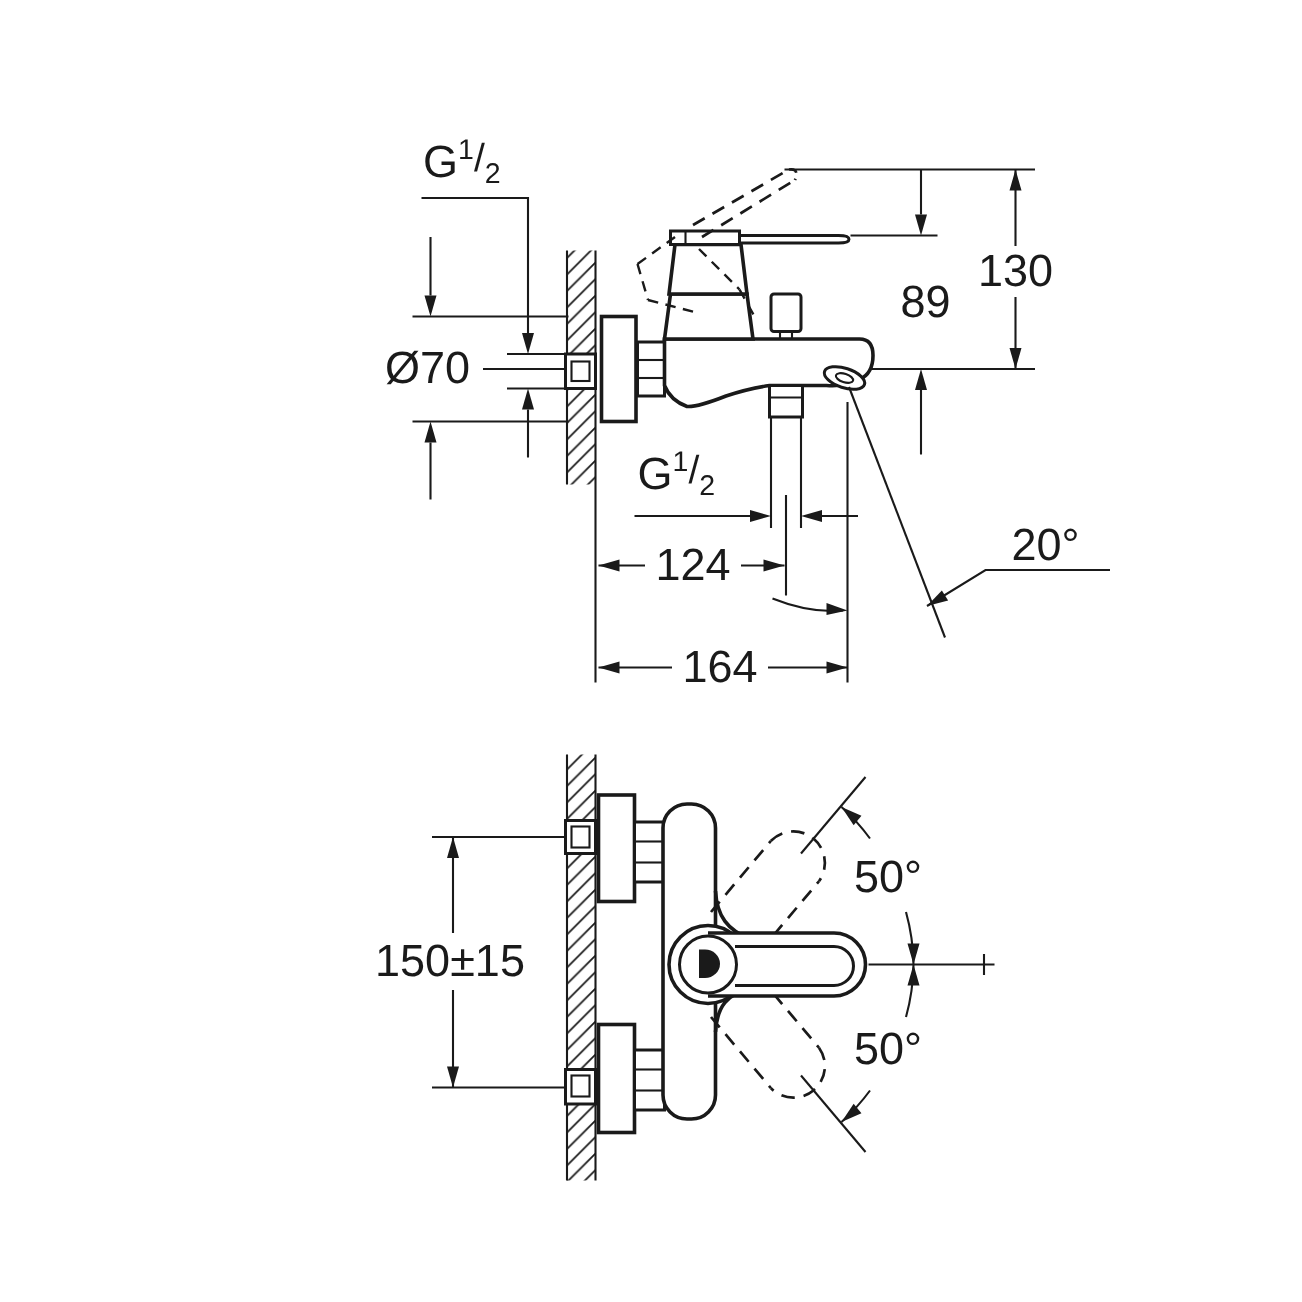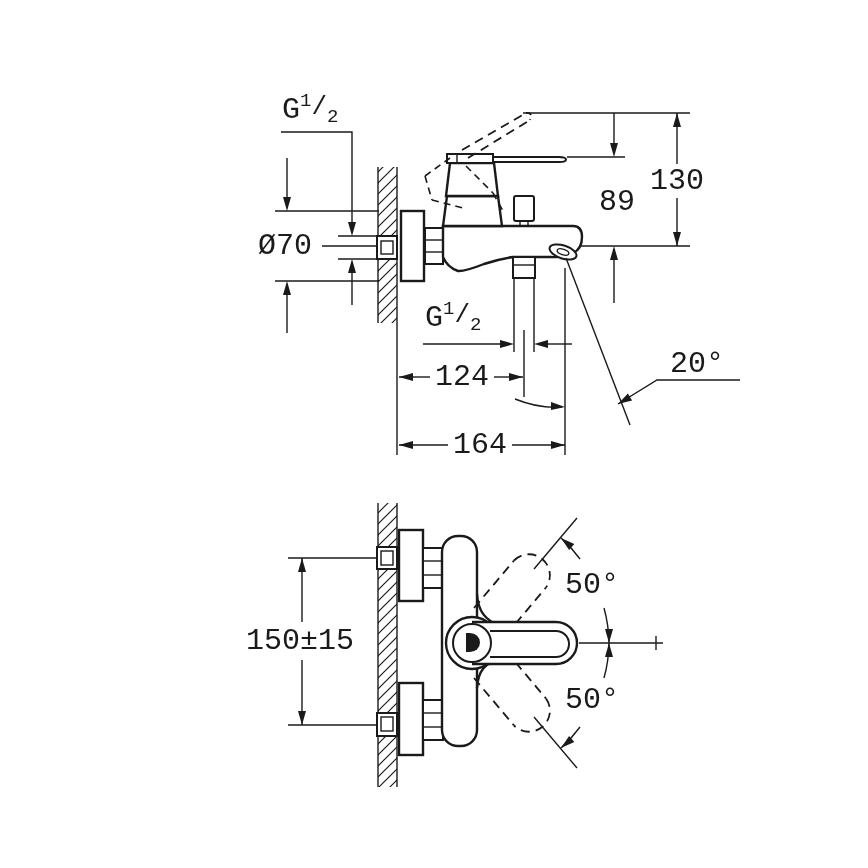--- a/index.html
+++ b/index.html
@@ -1,17 +1,17 @@
 <!DOCTYPE html>
 <html><head>
 <meta charset="utf-8">
 <style>
   html,body{margin:0;padding:0;background:#ffffff;}
   .stage{position:relative;width:868px;height:868px;background:#ffffff;overflow:hidden;
-         font-family:Liberation Mono, monospace;}
+         font-family:Liberation Sans, sans-serif;}
   svg{position:absolute;left:0;top:0;}
   text{fill:#1a1a1a;}
   .dimtxt{font-size:30px;}
   .outline{fill:#ffffff;stroke:#1a1a1a;stroke-width:2.4;}
   .outlineNF{fill:none;stroke:#1a1a1a;stroke-width:2.4;}
   .thin{fill:none;stroke:#1a1a1a;stroke-width:1.4;}
   .arrow{fill:#1a1a1a;stroke:none;}
   .dashln{fill:none;stroke:#1a1a1a;stroke-width:1.8;stroke-dasharray:9 6;}
 </style>
 </head>

